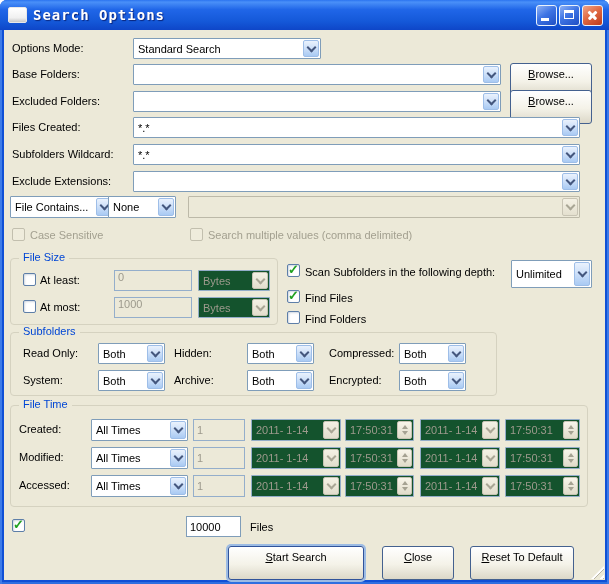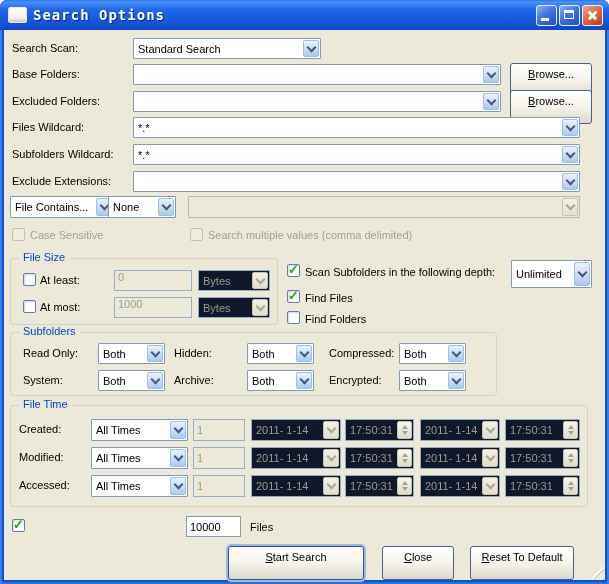--- a/index.html
+++ b/index.html
@@ -26,21 +26,21 @@
   
   .combo{position:absolute;height:21px;box-sizing:border-box;background:#fff;border:1px solid #7F9DB9;border-radius:1px;
          display:flex;align-items:center;}
   .combo .val{flex:1;padding:0 4px;white-space:pre;overflow:hidden;}
   .cbtn{width:16px;align-self:stretch;margin:1px;background:linear-gradient(180deg,#EAF2FD 0%,#CFE1F9 45%,#A9CAF3 100%);
         border:1px solid #9EBEE8;border-radius:2px;display:flex;align-items:center;justify-content:center;box-sizing:border-box;flex:none;}
   .chev{width:5px;height:5px;border-right:2px solid #44577E;border-bottom:2px solid #44577E;transform:rotate(45deg);margin-top:-3px;}
   .combo.dis{background:#ECE9D8;color:#9D9A8D;border-color:#BCB9A8;}
   .combo.dis .cbtn{background:linear-gradient(180deg,#F4F1E4 0%,#E4E0CF 100%);border-color:#C8C4B4;}
   .combo.dis .chev{border-color:#A9A695;}
-  .combo.disblue{background:#0f172a;color:#9D9A8D;border-color:#93ADC9;}
+  .combo.disblue{background:#14532d;color:#9D9A8D;border-color:#93ADC9;}
   .combo.disblue .cbtn{background:linear-gradient(180deg,#F4F1E4 0%,#E2DECD 100%);border-color:#C8C4B4;}
   .combo.disblue .chev{border-color:#A9A695;}
   
   .spin{width:15px;align-self:stretch;margin:1px;background:linear-gradient(180deg,#F8F5EA 0%,#E0DCCA 100%);
         border:1px solid #C8C4B4;border-radius:2px;display:flex;flex-direction:column;align-items:center;justify-content:center;gap:2px;box-sizing:border-box;flex:none;}
   .arr-up{width:0;height:0;border-left:3px solid transparent;border-right:3px solid transparent;border-bottom:4px solid #A5A292;}
   .arr-dn{width:0;height:0;border-left:3px solid transparent;border-right:3px solid transparent;border-top:4px solid #A5A292;}
   
   .field{position:absolute;height:21px;box-sizing:border-box;border:1px solid #7F9DB9;background:#fff;padding:0 3px;
          font-family:inherit;font-size:11px;color:#000;}
@@ -81,21 +81,21 @@
         <span class="glyph-max"></span>
       </span>
     <span class="winbtn btn-close">
         <span class="glyph-x1"></span>
         <span class="glyph-x2"></span>
       </span>
   </div>
 
   <div class="content">
 
-    <span class="lbl" style="left:8px;top:12px">Search Scan:</span>
+    <span class="lbl" style="left:8px;top:12px">Options Mode:</span>
     <div class="combo" style="left:129px;top:8px;width:188px">
       <span class="val">Standard Search</span>
       <span class="cbtn">
           <i class="chev"></i>
         </span>
     </div>
 
     <span class="lbl" style="left:8px;top:38px">Base Folders:</span>
     <div class="combo" style="left:129px;top:34px;width:368px">
       <span class="val"></span>
@@ -111,21 +111,21 @@
     <div class="combo" style="left:129px;top:61px;width:368px">
       <span class="val"></span>
       <span class="cbtn">
           <i class="chev"></i>
         </span>
     </div>
     <div class="btn3d" style="left:506px;top:60px;width:82px">
       <span>Browse...</span>
     </div>
 
-    <span class="lbl" style="left:8px;top:91px">Files Wildcard:</span>
+    <span class="lbl" style="left:8px;top:91px">Files Created:</span>
     <div class="combo" style="left:129px;top:87px;width:447px">
       <span class="val">*.*</span>
       <span class="cbtn">
           <i class="chev"></i>
         </span>
     </div>
 
     <span class="lbl" style="left:8px;top:118px">Subfolders Wildcard:</span>
     <div class="combo" style="left:129px;top:114px;width:447px">
       <span class="val">*.*</span>

